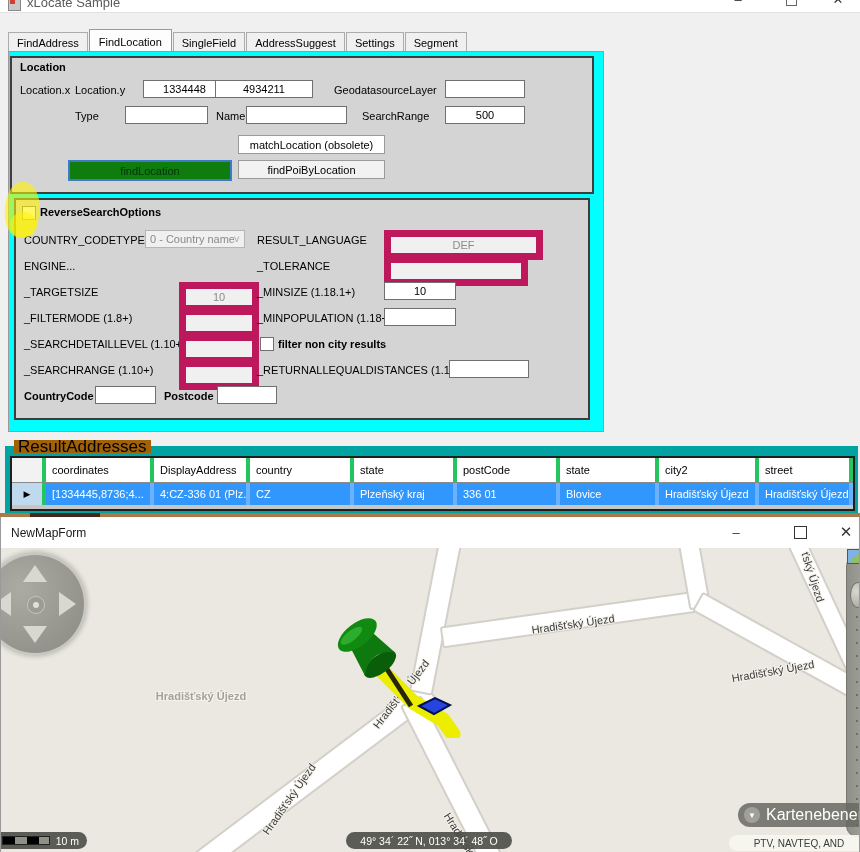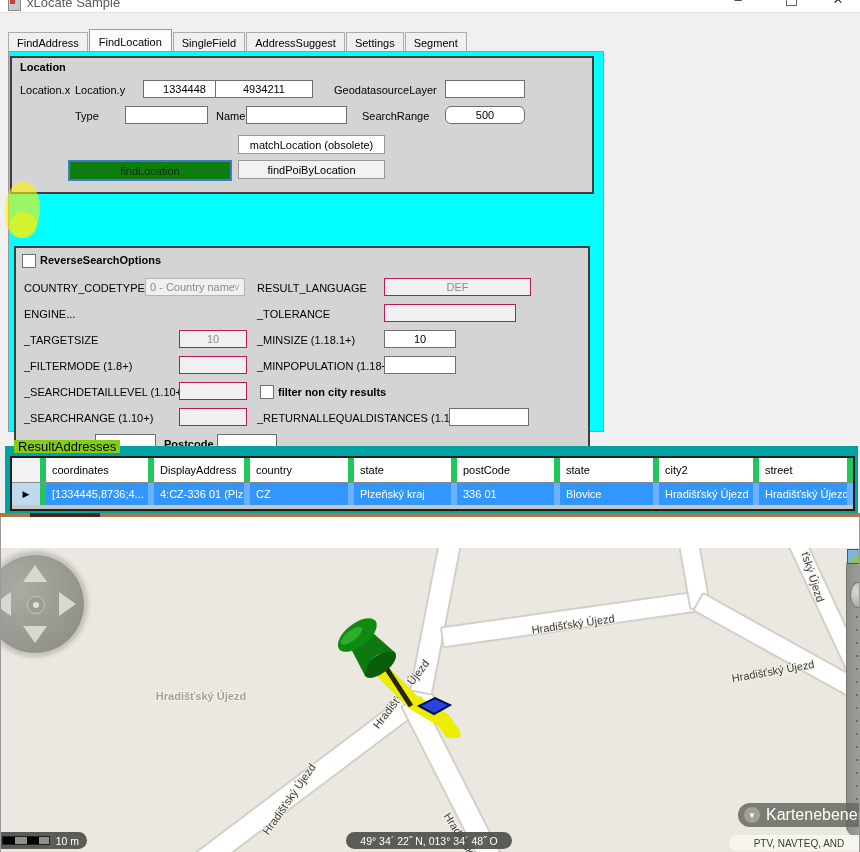--- a/index.html
+++ b/index.html
@@ -4,34 +4,34 @@
 <style>
   html,body{margin:0;padding:0;}
   body{font-family:"Liberation Sans",sans-serif;background:#fff;}
   #stage{position:relative;width:860px;height:852px;overflow:hidden;background:#F0F0F0;}
   .abs{position:absolute;}
   .lbl{position:absolute;font-size:11px;color:#000;white-space:nowrap;line-height:13px;}
   .b{font-weight:bold;}
   .r{text-align:left;}
   .tb{position:absolute;height:16px;border:1px solid #707070;background:#fff;font-size:11px;
       font-family:"Liberation Sans",sans-serif;text-align:center;color:#000;padding:0;box-sizing:content-box;}
-  .tb.dis{background:#F0F0F0;border:1px solid #be185d;color:#8a8a8a;}
+  .tb.dis{background:#F0F0F0;border:7px solid #be185d;color:#8a8a8a;}
   .btn{position:absolute;border:1px solid #9a9a9a;background:#fff;font-size:11px;
        font-family:"Liberation Sans",sans-serif;text-align:center;color:#000;display:flex;align-items:center;justify-content:center;}
   .chk{position:absolute;width:12px;height:12px;background:#fff;border:1px solid #707070;}
   .grp{position:absolute;background:#D4D4D4;border:2px solid #3d3d3d;box-sizing:border-box;}
   .tab{display:inline-block;font-size:11px;padding:4px 8px 3px 8px;border:1px solid #ACACAC;border-bottom:none;
        background:#F0F0F0;color:#000;margin-right:1px;vertical-align:bottom;}
   .tab.active{background:#FDFDFD;padding:6px 9px 4px 9px;position:relative;top:0px;border-color:#9a9a9a;}
   .road{position:absolute;background:#FFFFFF;border:2px solid #D2D0C8;border-radius:3px;}
   .mlabel{position:absolute;font-size:11px;color:#3c3c3c;white-space:nowrap;text-align:center;
           text-shadow:1px 1px 0 #f4f2ea,-1px -1px 0 #f4f2ea,1px -1px 0 #f4f2ea,-1px 1px 0 #f4f2ea;}
   .pill{position:absolute;border-radius:9px;background:rgba(72,72,66,.88);color:#fff;font-size:10.5px;
         display:flex;align-items:center;justify-content:center;white-space:nowrap;}
-  .gcell{border-right:6px solid #22c55e;padding:0 6px;display:flex;align-items:center;font-size:11px;
+  .gcell{border-right:4px solid #22c55e;padding:0 6px;display:flex;align-items:center;font-size:11px;
          overflow:hidden;white-space:nowrap;}
   .winbtn{position:absolute;width:22px;height:22px;color:#333;font-size:13px;display:flex;align-items:center;justify-content:center;}
 </style>
 </head>
 <body>
 
 <div id="stage">
 
   <div class="abs" style="left:8px;top:29px;height:22px;">
     <span class="tab">FindAddress</span><span class="tab active">FindLocation</span><span class="tab">SingleField</span><span class="tab">AddressSuggest</span><span class="tab">Settings</span><span class="tab">Segment</span>
@@ -57,28 +57,28 @@
     <input class="tb" style="left: 113px; top: 22px; width: 81px; margin-left: 18px;" value="1334448">
     <input class="tb" style="left: 203px; top: 22px; width: 96px;" value="4934211">
     <div class="lbl r" style="left:322px;top:26px;width:107px;">GeodatasourceLayer</div>
     <input class="tb" style="left: 433px; top: 22px; width: 78px;" value="">
 
     <div class="lbl" style="left:63px;top:52px;">Type</div>
     <input class="tb" style="left: 113px; top: 48px; width: 81px;" value="">
     <div class="lbl" style="left:204px;top:52px;">Name</div>
     <input class="tb" style="left: 234px; top: 48px; width: 99px;" value="">
     <div class="lbl r" style="left:350px;top:52px;width:79px;">SearchRange</div>
-    <input class="tb" style="left: 433px; top: 48px; width: 78px; border-radius: 6px;" value="500">
+    <input class="tb" style="left: 433px; top: 48px; width: 78px;" value="500">
 
     <button class="btn" style="left:226px;top:77px;width:147px;height:19px;">matchLocation (obsolete)</button>
     <button class="btn" style="left:56px;top:102px;width:164px;height:21px;background:#0E7D0E;color:#05320a;border:2px solid #3E7BC6;">findLocation</button>
     <button class="btn" style="left:226px;top:102px;width:147px;height:19px;background:#F2F2F2;">findPoiByLocation</button>
   </div>
 
-  <div class="grp" style="left:14px;top:198px;width:576px;height:222px;margin-top:48px;">
+  <div class="grp" style="left:14px;top:198px;width:576px;height:222px;">
     <div class="chk" style="left:6px;top:6px;"></div>
     <div class="lbl b" style="left:24px;top:6px;">ReverseSearchOptions</div>
 
     <div class="lbl" style="left:8px;top:34px;">COUNTRY_CODETYPE</div>
     <div class="abs" style="left:129px;top:30px;width:100px;height:18px;background:#F0F0F0;border:1px solid #B5B5B5;font-size:11px;color:#8a8a8a;display:flex;align-items:center;padding:0 4px;box-sizing:border-box;">
       <span style="flex:1;overflow:hidden;white-space:nowrap;">0 - Country name</span>
       <span style="color:#a8a8a8;">˅</span>
     </div>
     <div class="lbl" style="left:241px;top:34px;">RESULT_LANGUAGE</div>
     <input class="tb dis" style="left: 368px; top: 30px; width: 145px;" value="DEF">
@@ -110,21 +110,21 @@
     <div class="lbl b" style="left:8px;top:190px;">CountryCode</div>
     <input class="tb" style="left: 79px; top: 186px; width: 59px;" value="">
     <div class="lbl b" style="left:148px;top:190px;">Postcode</div>
     <input class="tb" style="left: 201px; top: 186px; width: 58px;" value="">
   </div>
 
   <div class="abs" style="left:5px;top:182px;width:35px;height:56px;background:rgba(255,242,0,.6);border-radius:45% 55% 50% 50%;transform:rotate(6deg);"></div>
   <div class="abs" style="left:10px;top:212px;width:27px;height:26px;background:rgba(255,242,0,.55);border-radius:50%;"></div>
 
   <div class="abs" style="left:5px;top:446px;width:853px;height:67px;background:#00A2A2;"></div>
-  <div class="abs" style="left:14px;top:440px;padding:0 4px;font-size:13px;background:#84cc16;color:#000;height:13px;line-height:13px;">ResultAddresses</div>
+  <div class="abs" style="left:14px;top:440px;padding:0 4px;font-size:17px;background:#a16207;color:#000;height:13px;line-height:13px;">ResultAddresses</div>
 
   <div class="abs" style="left:10px;top:456px;width:845px;height:55px;background:#C6C6C6;border:2px solid #1F1F1F;box-sizing:border-box;overflow:hidden;">
     <div style="display:grid;grid-template-columns:34px 108px 96px 104px 103px 103px 99px 100px 1fr;height:24px;background:#fff;border-bottom:1px solid #8a8a8a;">
       <div class="gcell" style="background:#F2F2F2;"></div>
       <div class="gcell">coordinates</div>
       <div class="gcell">DisplayAddress</div>
       <div class="gcell">country</div>
       <div class="gcell">state</div>
       <div class="gcell">postCode</div>
       <div class="gcell">state</div>
@@ -144,20 +144,26 @@
       <div class="gcell" style="border-color:#6AB2FF;">Hradišťský Újezd</div>
       <div class="gcell" style="border-color:#6AB2FF;">Hradišťský Újezd</div>
     </div>
   </div>
 
   <div class="abs" style="left:0;top:513px;width:860px;height:4px;background:#A9794A;">
     <div class="abs" style="left:30px;top:0;width:70px;height:4px;background:#40291a;"></div>
   </div>
 
   <div class="abs" style="left:0;top:517px;width:860px;height:335px;background:#fff;border-left:1px solid #9a9a9a;border-right:1px solid #9a9a9a;box-sizing:border-box;">
+    <div class="abs" style="left:0;top:0;width:858px;height:31px;background:#fff;">
+      <div class="abs" style="left:10px;top:9px;font-size:12px;color:#1a1a1a;">NewMapForm</div>
+      <div class="winbtn" style="left:724px;top:4px;">–</div>
+      <div class="abs" style="left:793px;top:9px;width:11px;height:11px;border:1.5px solid #333;background:#fff;"></div>
+      <div class="winbtn" style="left:834px;top:4px;font-size:15px;">✕</div>
+    </div>
 
     <div class="abs" style="left:0;top:31px;width:858px;height:304px;background:#EAE8E0;overflow:hidden;">
 
       <div class="road" style="left:171px;top:216px;width:283px;height:20px;transform:rotate(-37deg);"></div>
       <div class="road" style="left:355px;top:55px;width:156px;height:20px;transform:rotate(-79deg);"></div>
       <div class="road" style="left:359px;top:223px;width:181px;height:20px;transform:rotate(63deg);"></div>
       <div class="road" style="left:439px;top:60px;width:262px;height:18px;transform:rotate(-8deg);"></div>
       <div class="road" style="left:656px;top:13px;width:70px;height:18px;transform:rotate(80deg);"></div>
       <div class="road" style="left:684px;top:90px;width:193px;height:18px;transform:rotate(29deg);"></div>
       <div class="road" style="left:754px;top:46px;width:137px;height:16px;transform:rotate(65deg);"></div>

